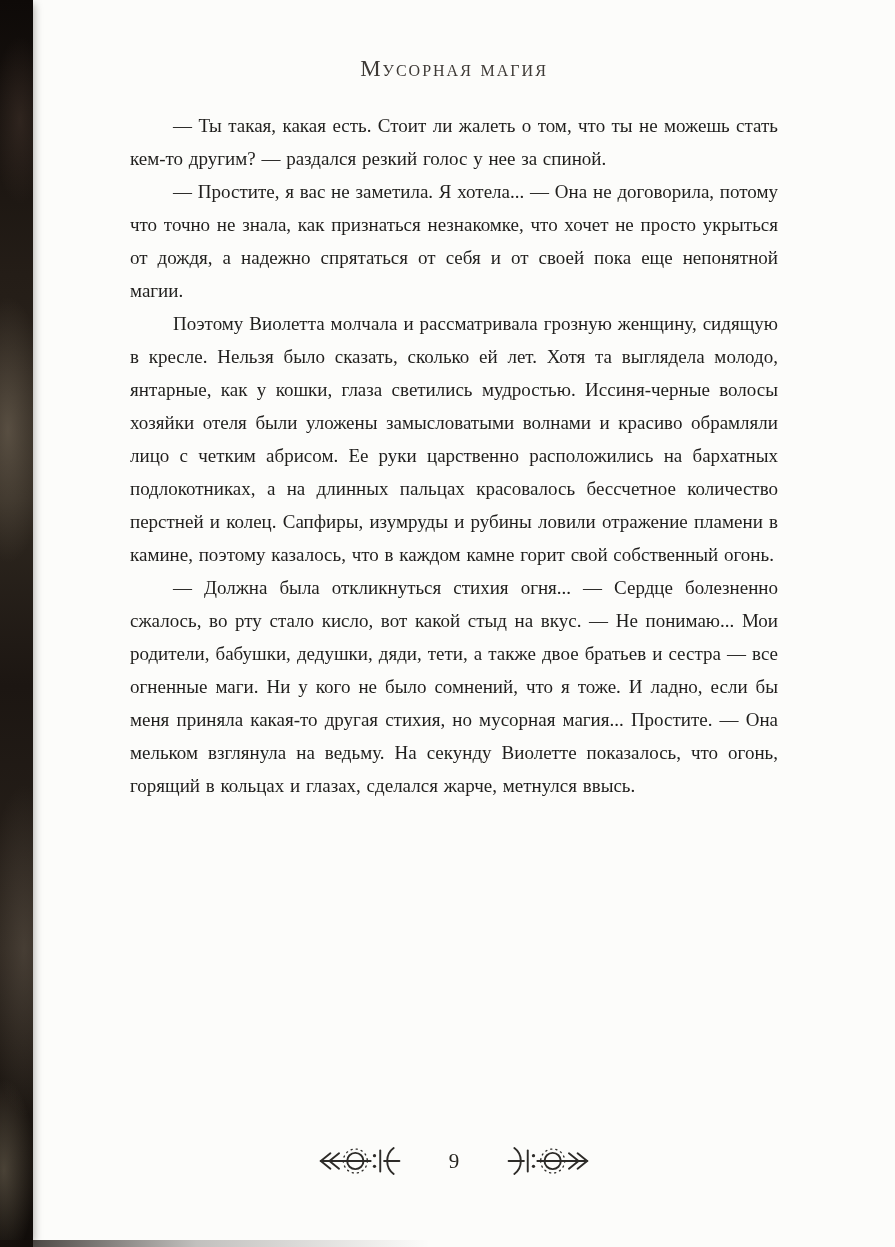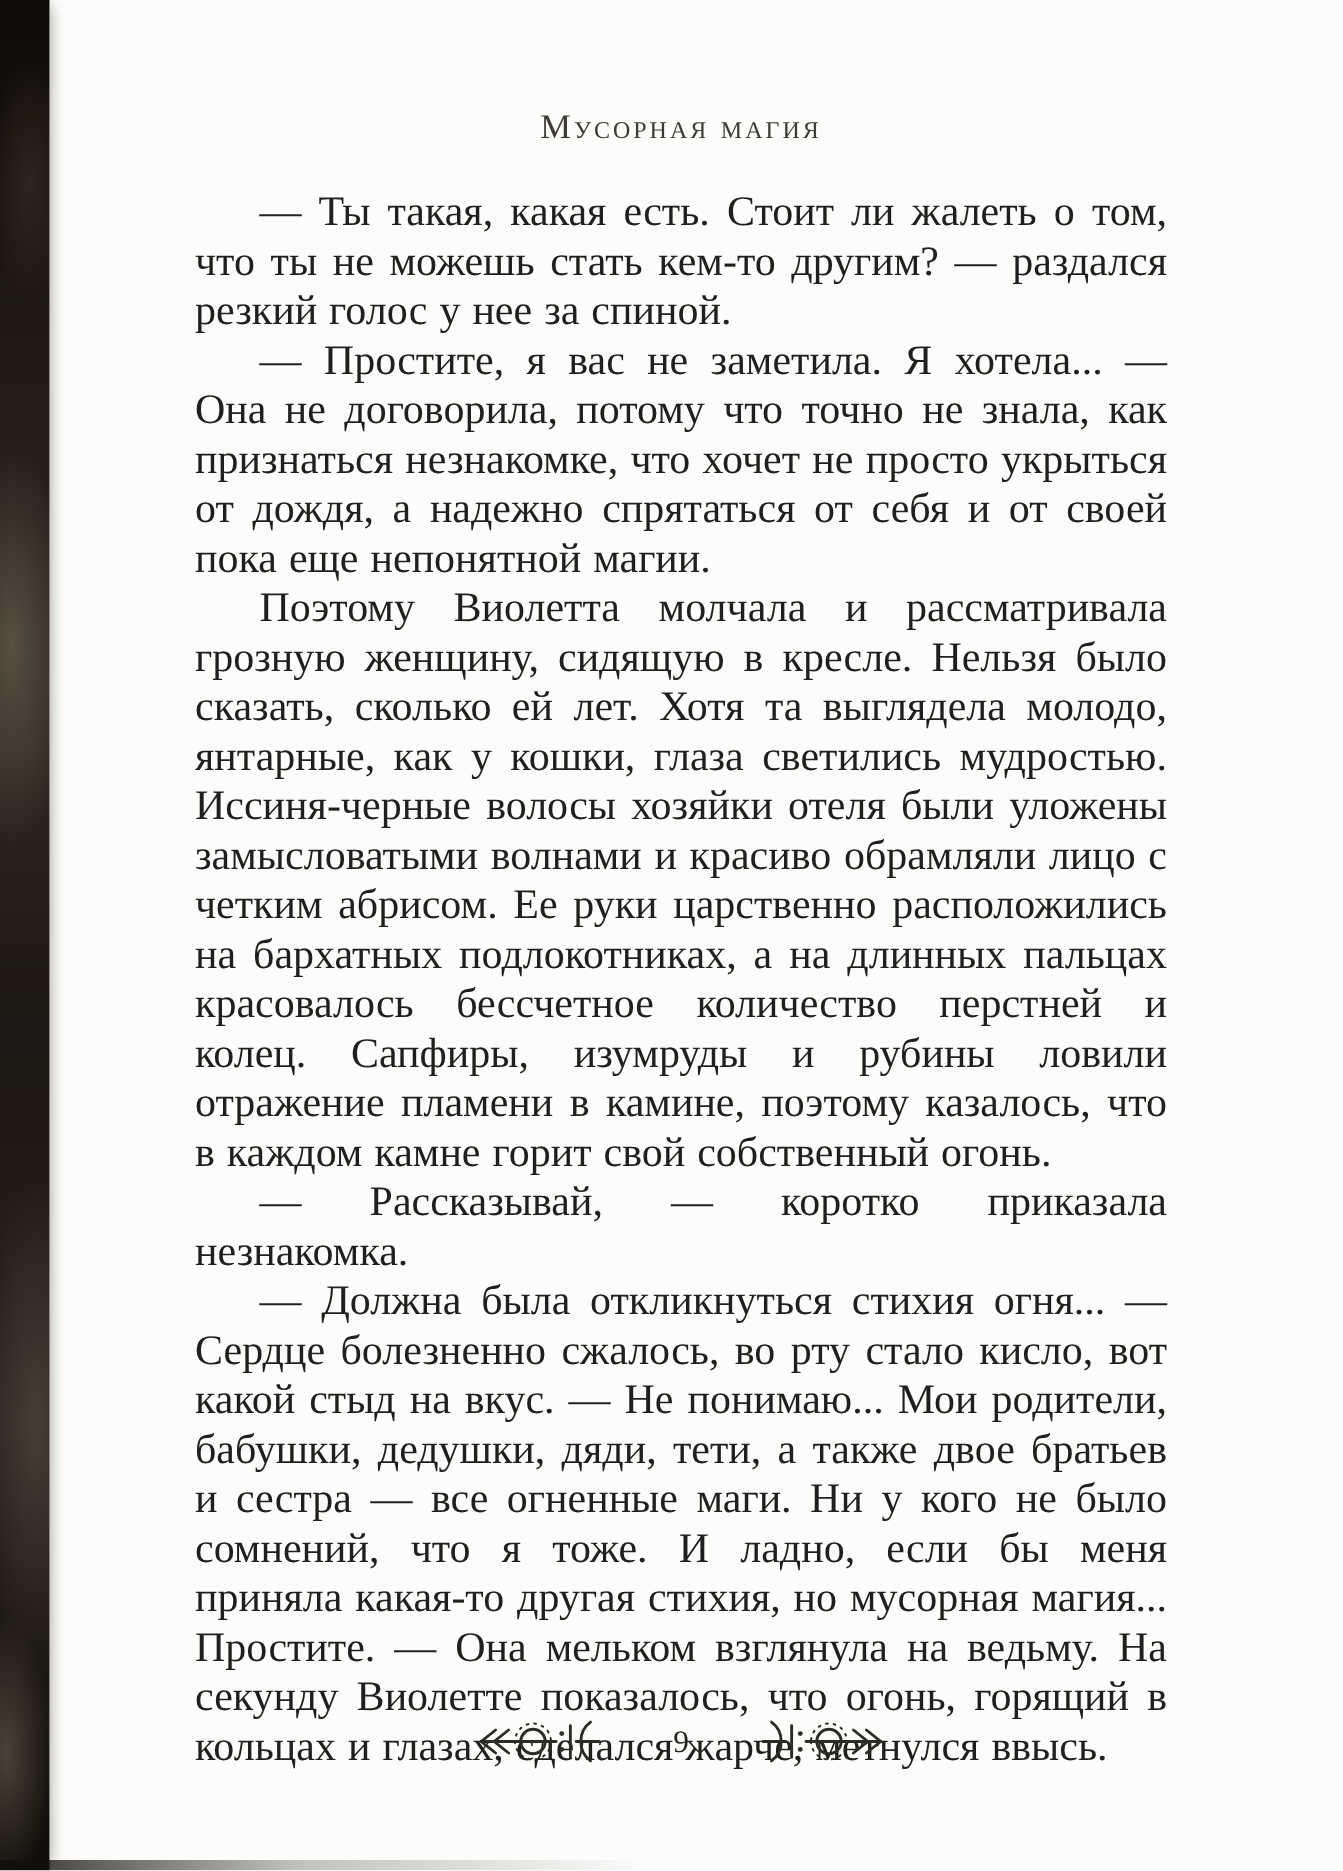--- a/index.html
+++ b/index.html
@@ -31,35 +31,35 @@
   
   .bottom-edge {
     position: absolute;
     left: 0; bottom: 0;
     width: 100%; height: 7px;
     background: linear-gradient(to right, rgba(20,14,10,0.85), rgba(20,14,10,0.25) 22%, rgba(20,14,10,0) 48%);
   }
   .content {
     position: absolute;
     left: 130px;
-    top: 72px;
+    top: 56px;
     width: 648px;
   }
   .running-head {
     text-align: center;
     font-variant: small-caps;
     font-size: 23px;
     letter-spacing: 2px;
     color: #3e3a36;
     margin: 0 0 27px 0;
     font-weight: normal;
   }
   .body-text p {
     margin: 0;
-    font-size: 28px;
+    font-size: 19px;
     line-height: 33px;
     color: #201f1d;
     text-align: justify;
     text-indent: 43px;
     word-spacing: 1px;
   }
   .footer {
     position: absolute;
     left: 130px;
     top: 1146px;
@@ -90,21 +90,20 @@
   <div class="spine"></div>
   <div class="bottom-edge"></div>
 
   <div class="content">
     <h1 class="running-head">Мусорная магия</h1>
 
     <div class="body-text">
       <p>— Ты такая, какая есть. Стоит ли жалеть о том, что ты не можешь стать кем-то другим? — раздался резкий голос у нее за спиной.</p>
       <p>— Простите, я вас не заметила. Я хотела... — Она не договорила, потому что точно не знала, как признаться незнакомке, что хочет не просто укрыться от дождя, а надежно спрятаться от себя и от своей пока еще непонятной магии.</p>
       <p>Поэтому Виолетта молчала и рассматривала грозную женщину, сидящую в кресле. Нельзя было сказать, сколько ей лет. Хотя та выглядела молодо, янтарные, как у кошки, глаза светились мудростью. Иссиня-черные волосы хозяйки отеля были уложены замысловатыми волнами и красиво обрамляли лицо с четким абрисом. Ее руки царственно расположились на бархатных подлокотниках, а на длинных пальцах красовалось бессчетное количество перстней и колец. Сапфиры, изумруды и рубины ловили отражение пламени в камине, поэтому казалось, что в каждом камне горит свой собственный огонь.</p>
-      <p>— Рассказывай, — коротко приказала незнакомка.</p>
       <p>— Должна была откликнуться стихия огня... — Сердце болезненно сжалось, во рту стало кисло, вот какой стыд на вкус. — Не понимаю... Мои родители, бабушки, дедушки, дяди, тети, а также двое братьев и сестра — все огненные маги. Ни у кого не было сомнений, что я тоже. И ладно, если бы меня приняла какая-то другая стихия, но мусорная магия... Простите. — Она мельком взглянула на ведьму. На секунду Виолетте показалось, что огонь, горящий в кольцах и глазах, сделался жарче, метнулся ввысь.</p>
     </div>
   </div>
 
   <div class="footer">
     <svg class="ornament" viewBox="0 0 96 30" xmlns="http://www.w3.org/2000/svg" aria-hidden="true">
       <g stroke="#2d2b28" fill="none" stroke-width="2" stroke-linecap="round">
         <path d="M4 15 H56"></path>
         <path d="M14 7 L4 15 L14 23"></path>
         <path d="M23 7 L13 15 L23 23"></path>

